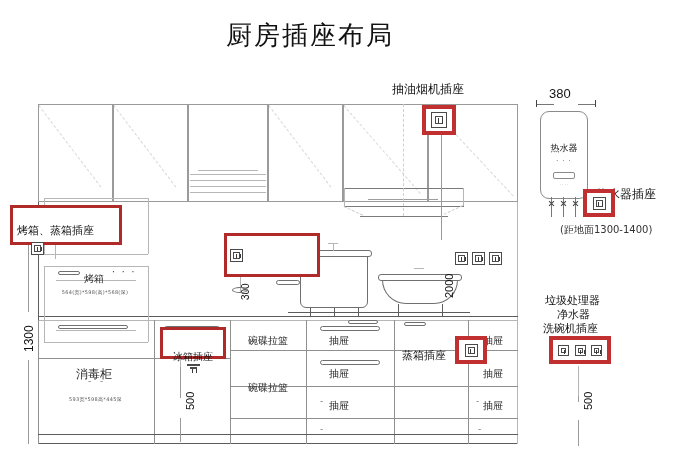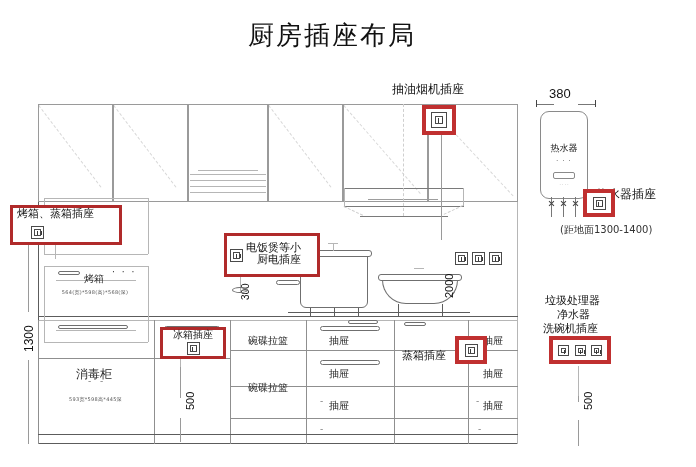--- a/index.html
+++ b/index.html
@@ -1,21 +1,21 @@
 <!DOCTYPE html>
 <html><head>
 <meta charset="utf-8">
 <style>
   html,body{margin:0;padding:0;background:#ffffff;}
   body{width:696px;height:467px;position:relative;overflow:hidden;
        font-family:"Liberation Sans","DejaVu Sans",sans-serif;color:#1a1a1a;}
   .abs{position:absolute;}
   
   #title{left:0;top:18px;width:620px;text-align:center;font-size:26px;
-         letter-spacing:2px;color:#111;font-family:"DejaVu Sans",sans-serif;margin-left:22px;}
+         letter-spacing:2px;color:#111;font-family:"DejaVu Sans",sans-serif;}
   
   .ln{position:absolute;background:#8f8f8f;}
   .hl{height:1px;}
   .vl{width:1px;}
   .thin{background:#b6b6b6;}
   .dark{background:#5c5c5c;}
   .dashln{position:absolute;border-top:1px dashed #cfcfcf;height:0;}
   
   #frame{left:38px;top:104px;width:480px;height:340px;}
   
@@ -36,22 +36,22 @@
   .sock:before{content:"";position:absolute;left:3px;top:3px;right:3px;bottom:3px;
         border:1px solid #4a4a4a;}
   .sock:after{content:"";position:absolute;left:6px;top:5px;width:3px;height:5px;
         border-left:1px solid #3a3a3a;border-right:1px solid #3a3a3a;}
   .sock.sm{width:13px;height:13px;}
   .sock.sm:before{left:2px;top:2px;right:2px;bottom:2px;}
   .sock.sm:after{left:4.5px;top:4px;height:4px;}
   
   .callout{position:absolute;border:3px solid #b02a2a;background:#fff;
            box-sizing:border-box;display:flex;align-items:center;}
-  .callout .lbl{font-size:11px;color:#111;font-family:Liberation Mono, monospace;
-           line-height:1.08;white-space:nowrap;}
+  .callout .lbl{font-size:11px;color:#111;font-family:Liberation Serif, serif;
+           line-height:1.08;white-space:nowrap;margin-top:32px;}
   .redbox{position:absolute;border:4px solid #c03030;background:#fff;
           box-sizing:border-box;display:flex;align-items:center;justify-content:center;}
   
   .plain{position:absolute;font-size:11px;color:#111;
          font-family:"DejaVu Sans",sans-serif;white-space:nowrap;text-align:center;}
   .small{font-size:9px;color:#333;}
   
   .dim{position:absolute;font-size:12px;color:#111;
        font-family:"Liberation Sans",sans-serif;white-space:nowrap;}
   .vdim{transform:rotate(-90deg);transform-origin:0 0;}
@@ -251,24 +251,20 @@
 
 <div class="callout" style="left:10px;top:205px;width:112px;height:40px;flex-direction:column;align-items:flex-start;justify-content:center;padding-left:4px;">
   <div class="lbl">烤箱、蒸箱插座</div>
   <div style="margin-top:2px;margin-left:14px;">
     <span class="sock sm"></span>
   </div>
 </div>
 
 <div class="callout" style="left:224px;top:233px;width:96px;height:44px;align-items:center;padding-left:3px;">
   <span class="sock sm" style="flex:none;"></span>
-  <div style="margin-left:3px;">
-    <div class="lbl">电饭煲等小</div>
-    <div class="lbl" style="text-align:right;">厨电插座</div>
-  </div>
 </div>
 
 <div class="plain" style="left:392px;top:81px;font-size:12px;">抽油烟机插座</div>
 <div class="redbox" style="left:422px;top:105px;width:34px;height:30px;">
   <span class="sock"></span>
 </div>
 
 <div class="redbox" style="left:583px;top:189px;width:32px;height:28px;">
   <span class="sock sm"></span>
 </div>

